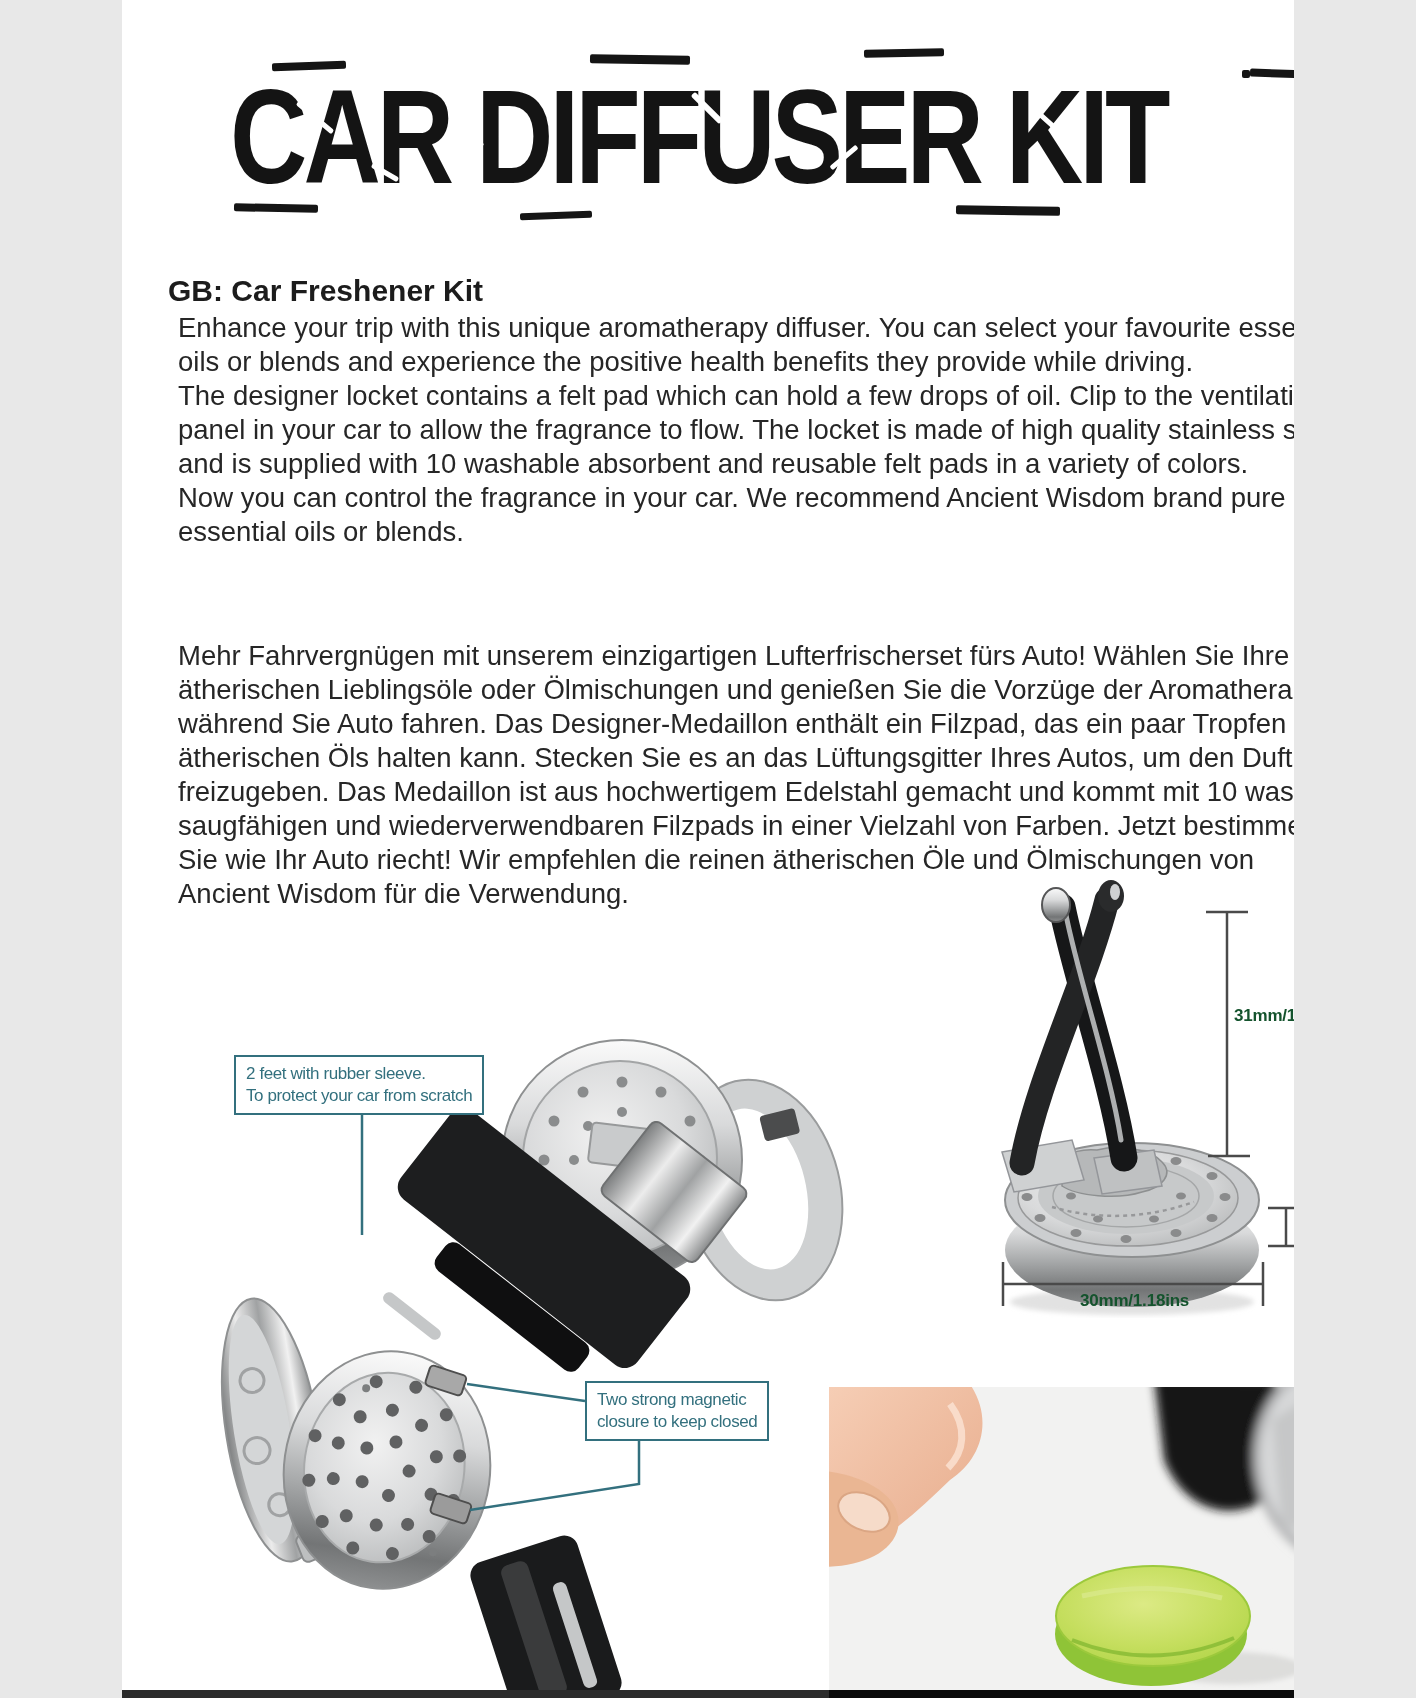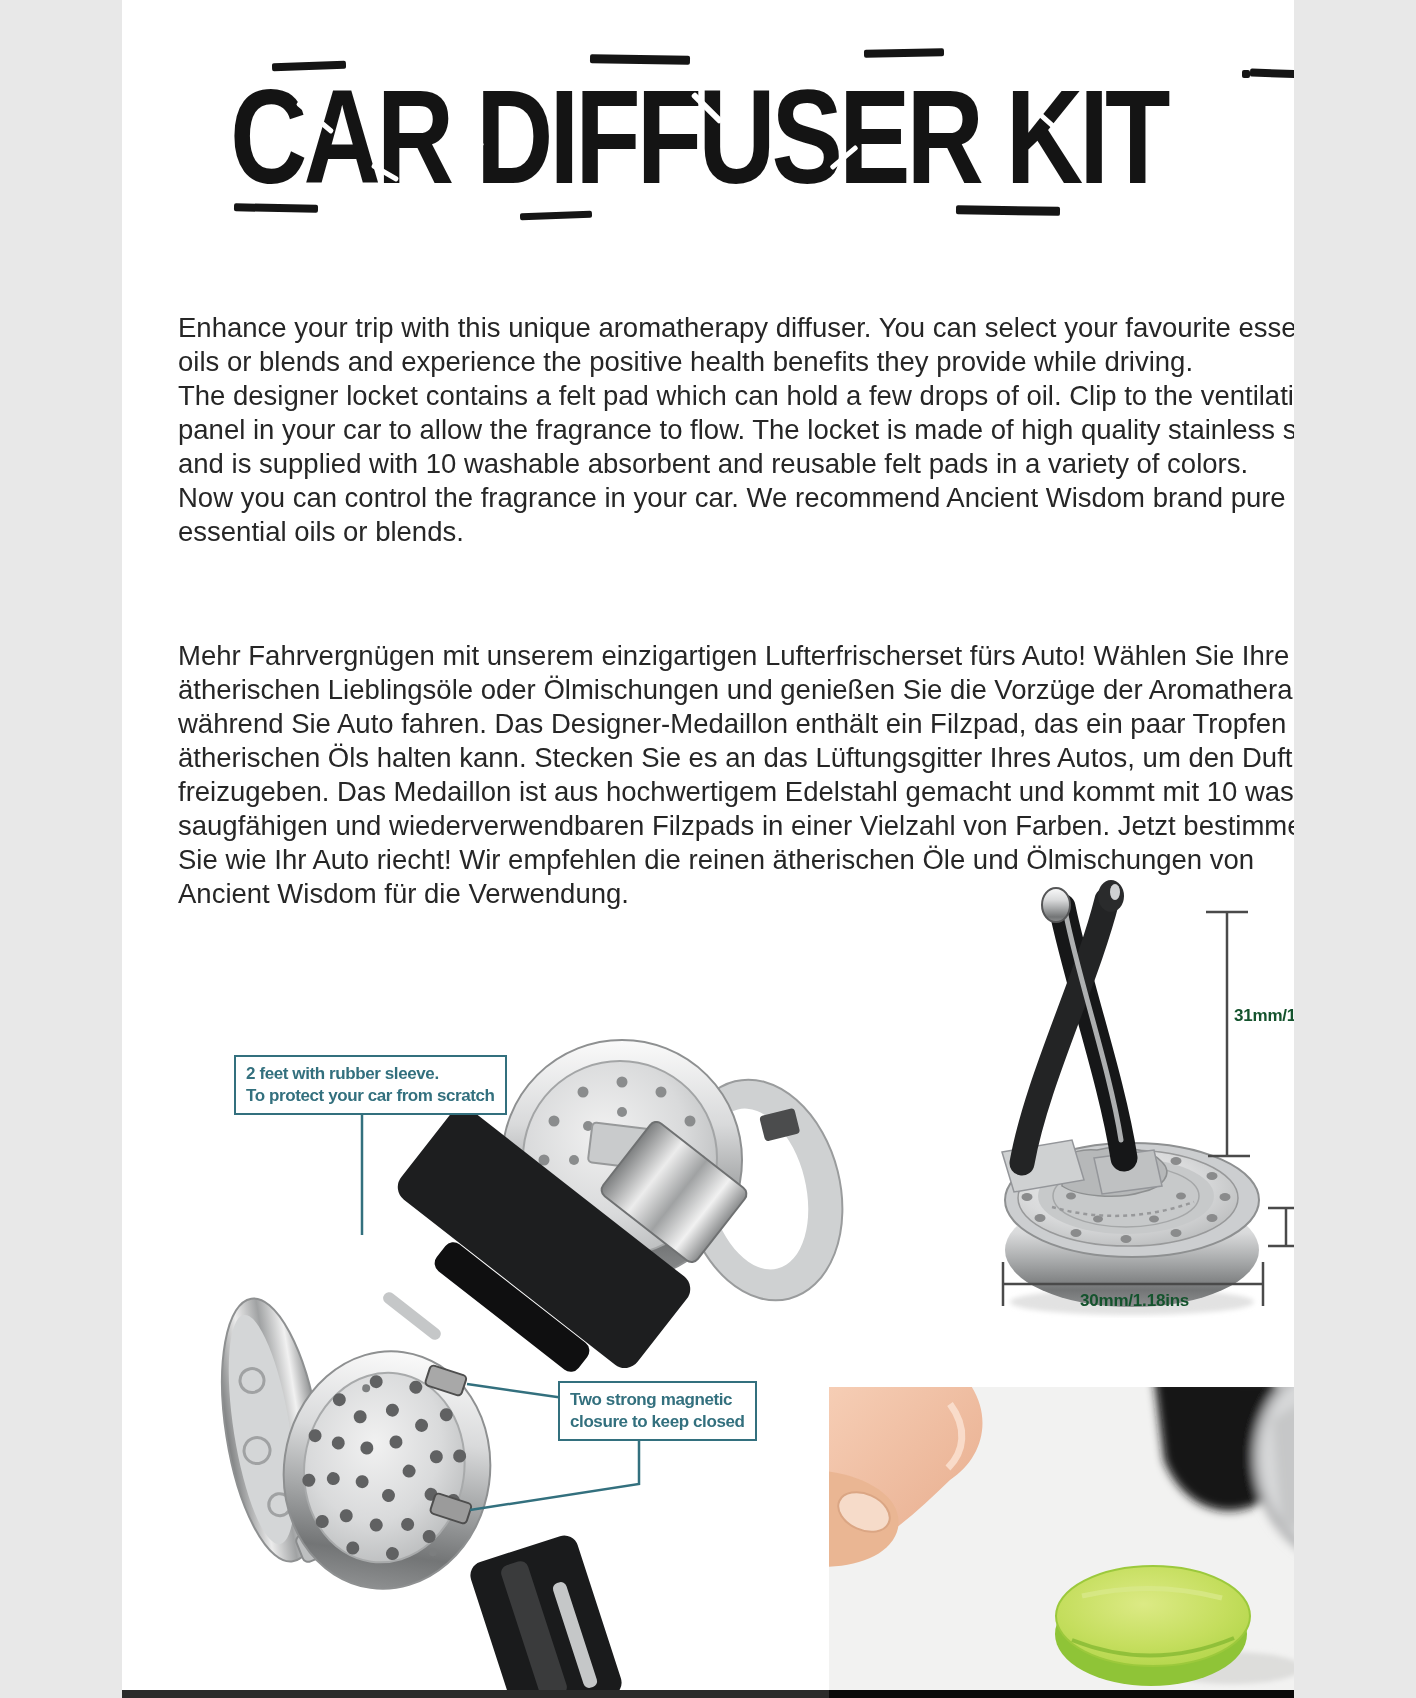--- a/index.html
+++ b/index.html
@@ -29,25 +29,25 @@
     position:absolute;left:56px;z-index:2;width:1350px;
     font-size:27.5px;line-height:34px;color:#262626;white-space:pre-line;
   }
   #gb-head{top:274px;}  #gb-body{top:311px;}
   #de-head{top:602px;}  #de-body{top:639px;}
 
   
   .callout{
     position:absolute;z-index:2;display:inline-block;
     border:2px solid #33707E;background:#ffffff;color:#33707E;
-    font-size:17px;font-weight:bold;line-height:22px;letter-spacing:-0.4px;
+    font-size:17px;font-weight:normal;line-height:22px;letter-spacing:-0.4px;
     padding:6px 10px;white-space:pre-line;
   }
   #callout-feet{left:112px;top:1055px;}
-  #callout-magnet{left:436px;top:1381px;}
+  #callout-magnet{left:463px;top:1381px;}
 
   
   .dim{
     position:absolute;z-index:2;font-size:17px;font-weight:bold;
     color:#14532d;white-space:nowrap;letter-spacing:-0.2px;
   }
   #dim-31{left:1112px;top:1006px;}
   #dim-22{left:1226px;top:938px;}
   #dim-3{left:1228px;top:1032px;}
   #dim-5{left:1186px;top:1214px;}
@@ -359,20 +359,21 @@
   <div class="crack" style="left:330px;top:150px;width:34px;height:5px;transform:rotate(-35deg)"></div>
   <div class="crack" style="left:565px;top:105px;width:40px;height:6px;transform:rotate(45deg)"></div>
   <div class="crack" style="left:705px;top:155px;width:34px;height:5px;transform:rotate(-40deg)"></div>
   <div class="crack" style="left:908px;top:120px;width:38px;height:5px;transform:rotate(42deg)"></div>
   <div class="crack" style="left:1058px;top:150px;width:30px;height:5px;transform:rotate(-38deg)"></div>
   <div class="crack" style="left:248px;top:170px;width:30px;height:5px;transform:rotate(30deg)"></div>
   <div class="crack" style="left:480px;top:120px;width:30px;height:4px;transform:rotate(-45deg)"></div>
 
   <div class="edge-line"></div>
 
+  <div class="sec-head" id="gb-head">GB: Car Freshener Kit</div>
   <div class="sec-body" id="gb-body">Enhance your trip with this unique aromatherapy diffuser. You can select your favourite essential
 oils or blends and experience the positive health benefits they provide while driving.
 The designer locket contains a felt pad which can hold a few drops of oil. Clip to the ventilation
 panel in your car to allow the fragrance to flow. The locket is made of high quality stainless steel
 and is supplied with 10 washable absorbent and reusable felt pads in a variety of colors.
 Now you can control the fragrance in your car. We recommend Ancient Wisdom brand pure
 essential oils or blends.</div>
   <div class="sec-body" id="de-body">Mehr Fahrvergnügen mit unserem einzigartigen Lufterfrischerset fürs Auto! Wählen Sie Ihre
 ätherischen Lieblingsöle oder Ölmischungen und genießen Sie die Vorzüge der Aromatherapie
 während Sie Auto fahren. Das Designer-Medaillon enthält ein Filzpad, das ein paar Tropfen

